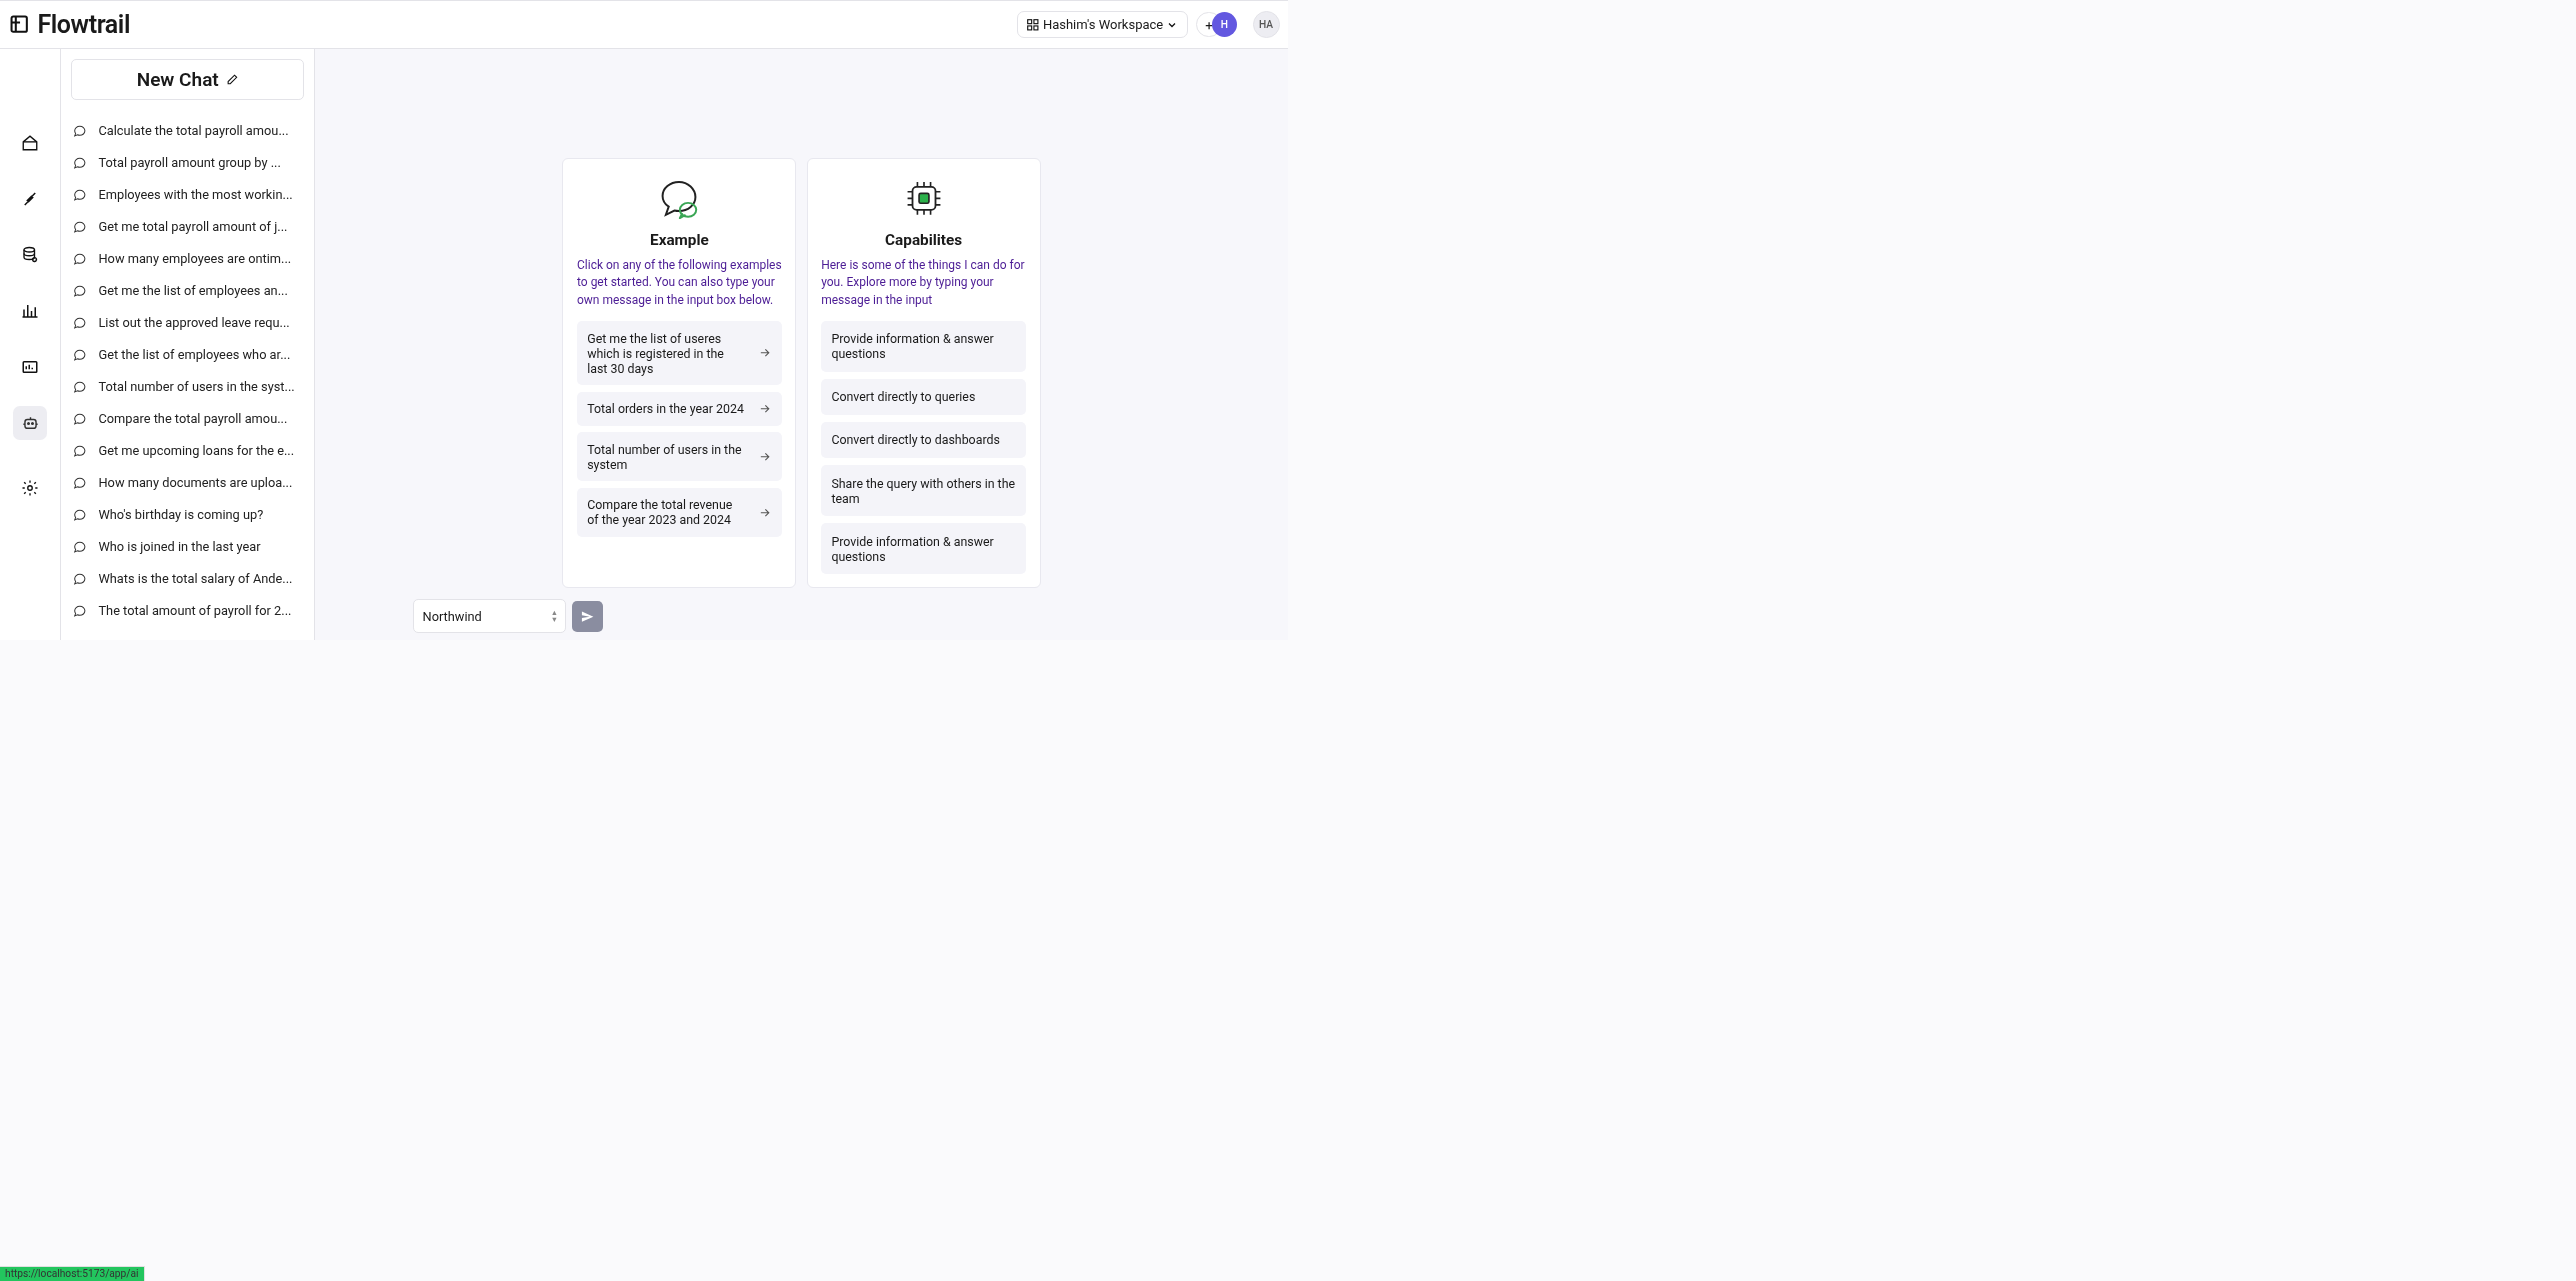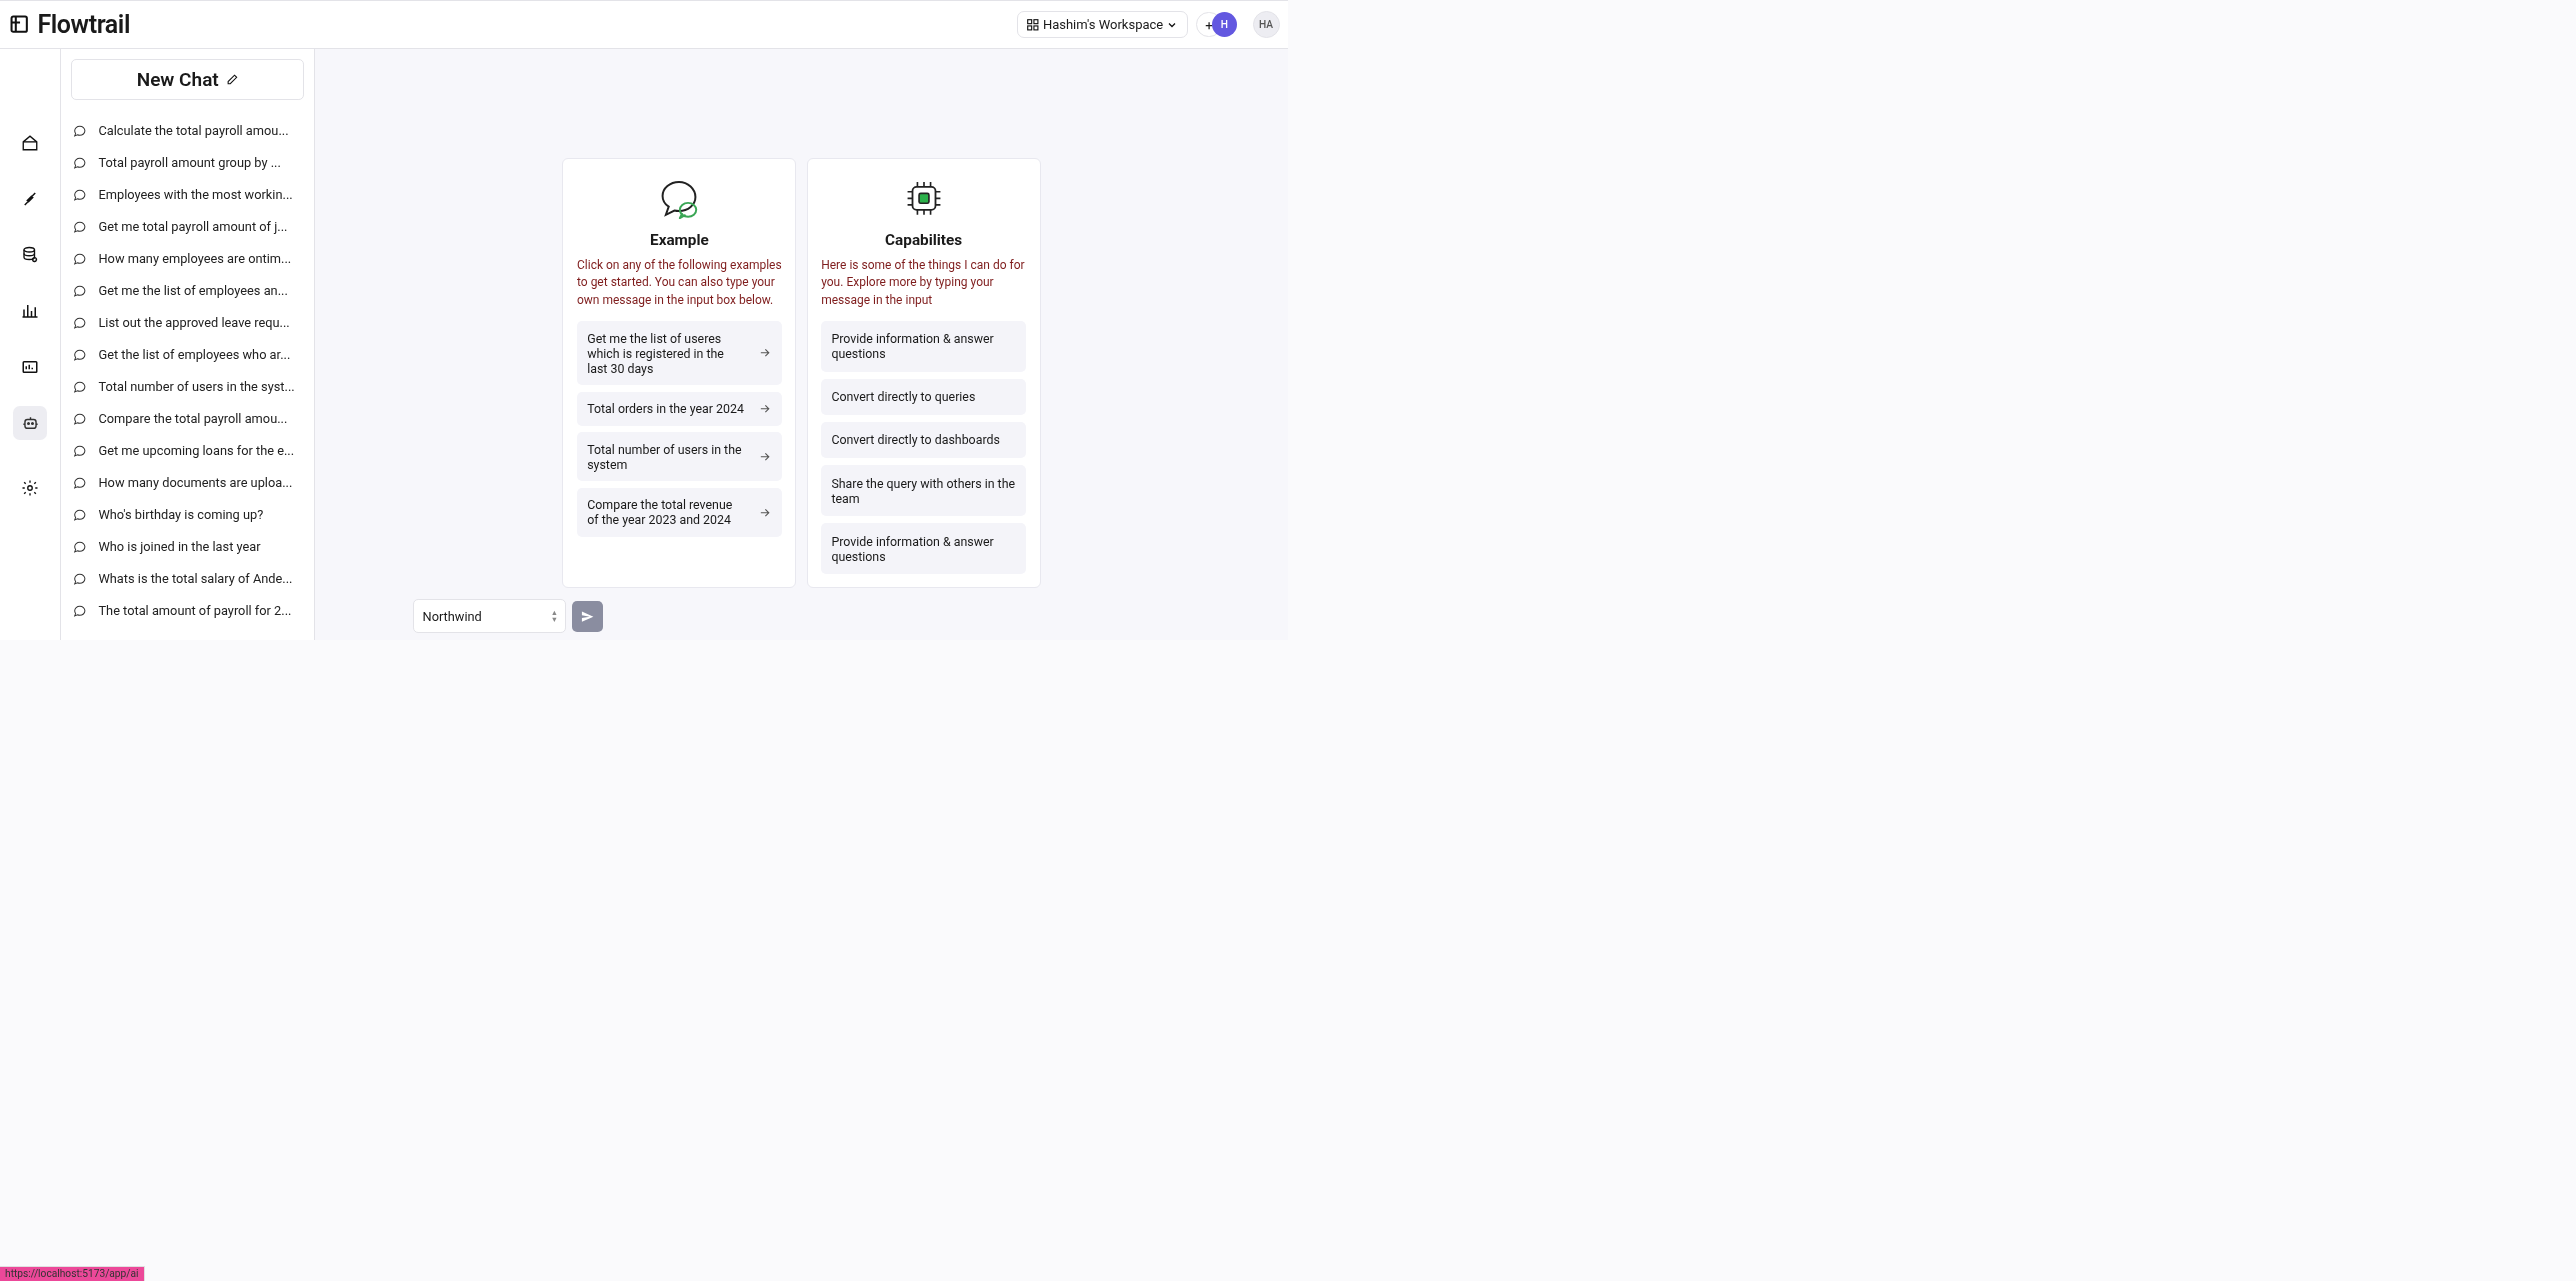--- a/index.html
+++ b/index.html
@@ -24,34 +24,34 @@
   .chat-list{margin-top:15.3px;display:flex;flex-direction:column;gap:0px;overflow:hidden}
   .chat-row{display:flex;align-items:center;gap:12px;padding:8.5px 1.7px;cursor:pointer;font-size:12.8px;color:#222;white-space:nowrap}
   .chat-row-text{overflow:hidden;text-overflow:ellipsis}
   .chat-bubble{flex-shrink:0;color:#444}
   .main{flex:1;position:relative;background:#f7f7fb;display:flex;flex-direction:column}
   .main-scroll{flex:1;overflow-y:auto}
   .cards-wrap{display:flex;gap:10.2px;justify-content:center;padding-top:109px}
   .card{width:234px;background:#fff;border:0.9px solid #e8e8ef;border-radius:6px;padding:19px 13.6px 13.6px 13.6px;display:flex;flex-direction:column;align-items:stretch}
   .card-icon-wrap{display:flex;justify-content:center;margin-bottom:8.5px}
   .card-title{text-align:center;font-size:15.3px;font-weight:700;margin-bottom:8.5px}
-  .card-desc{font-size:12px;color:#7f1d1d;line-height:1.45;margin-bottom:12px}
+  .card-desc{font-size:12px;color:#4c1d95;line-height:1.45;margin-bottom:12px}
   .ex-item{background:#f4f4f9;border-radius:5.1px;padding:9.4px 10.2px;display:flex;align-items:center;justify-content:space-between;gap:13px;cursor:pointer;margin-bottom:6.8px;font-size:12.4px}
   .ex-item:last-child{margin-bottom:0}
   .ex-arrow{color:#555;flex-shrink:0}
   .cap-item{background:#f4f4f9;border-radius:5.1px;padding:10.2px 10.2px;font-size:12.4px;margin-bottom:7.7px}
   .cap-item:last-child{margin-bottom:0}
   .composer{position:absolute;bottom:0;left:0;right:0;padding:8.5px 0 6.8px 0;display:flex;justify-content:center;background:transparent}
   .composer-inner{width:777px;display:flex;gap:6px;align-items:center}
   .db-select{width:153px;height:34px;border:0.9px solid #e3e3e8;border-radius:5.1px;background:#fff;padding:0 8.5px;display:flex;align-items:center;justify-content:space-between;font-size:12.8px;cursor:pointer}
   .chevrons{color:#888;font-size:8.5px;line-height:6.8px;display:flex;flex-direction:column}
   .msg-input{flex:1;height:34px;border:0.9px solid #e3e3e8;border-radius:5.1px;background:#fff;padding:0 10.2px;font-size:12.8px;color:#222;outline:none}
   .msg-input::placeholder{color:#8a8da0}
   .send-btn{width:31px;height:31px;border-radius:5.1px;background:#8a8da0;display:flex;align-items:center;justify-content:center;cursor:pointer;flex-shrink:0}
-  .status-url{position:fixed;bottom:0;left:0;background:#ec4899;border:0.9px solid #e0e0e0;border-left:none;border-bottom:none;padding:1.7px 5.1px;font-size:10.2px;color:#333}
+  .status-url{position:fixed;bottom:0;left:0;background:#22c55e;border:0.9px solid #e0e0e0;border-left:none;border-bottom:none;padding:1.7px 5.1px;font-size:10.2px;color:#333}
   svg{display:block}
   .grid-icon{width:13.6px;height:13.6px;color:#111}
 </style>
 </head>
 <body>
 
 <div class="topbar">
   <div class="brand">
     <span>
       <svg width="20.4" height="20.4" viewBox="0 0 24 24" fill="none" stroke="#111" stroke-width="2.4">

